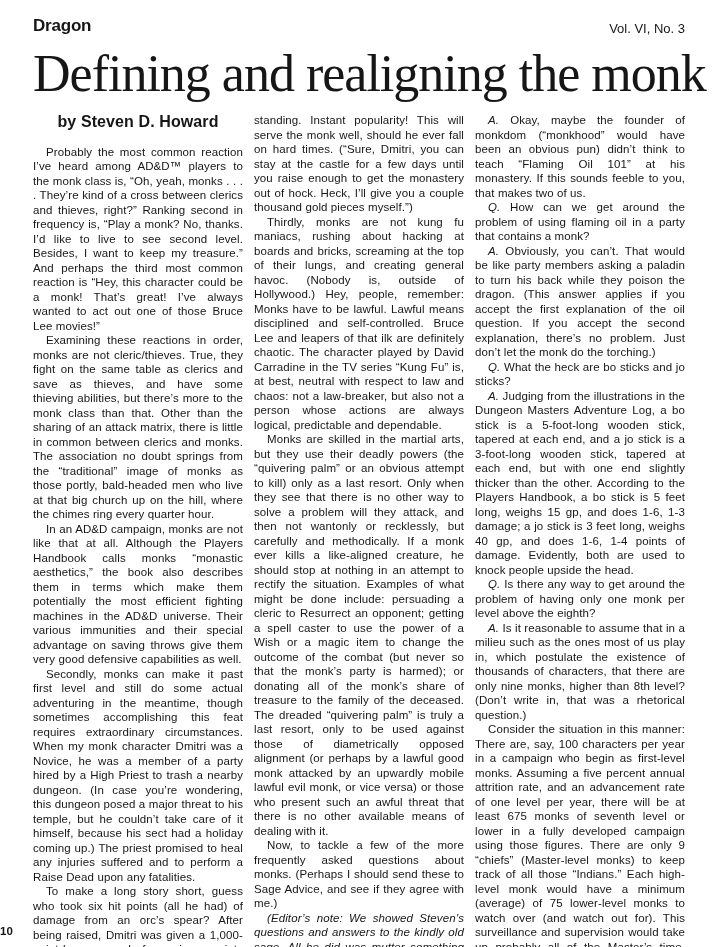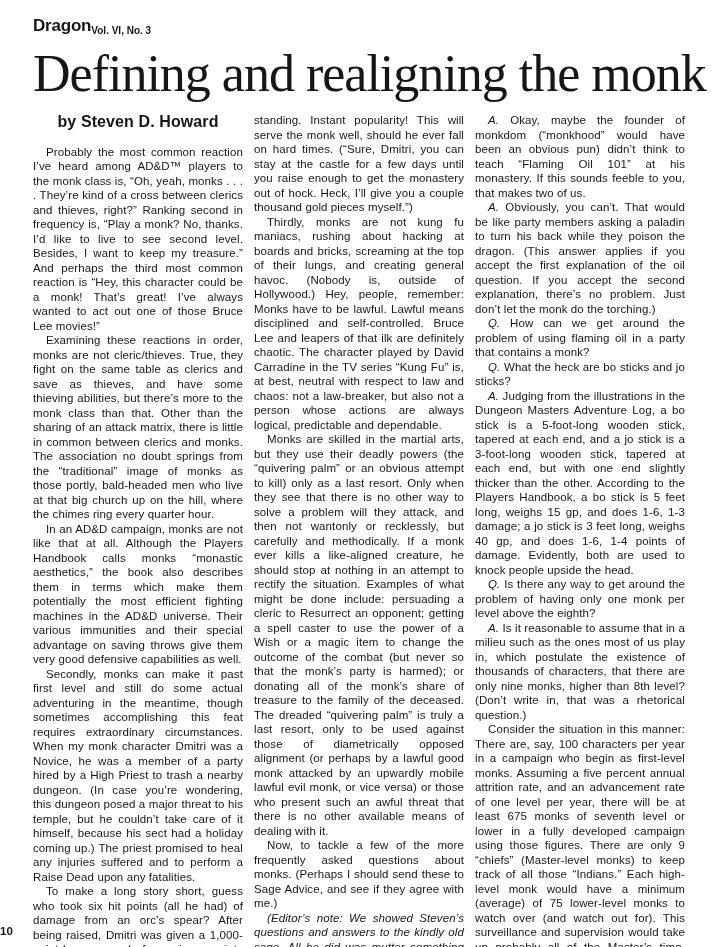--- a/index.html
+++ b/index.html
@@ -10,24 +10,25 @@
     background: #ffffff;
     color: #161616;
     font-family: "Liberation Sans", sans-serif;
     position: relative;
     box-sizing: border-box;
     padding: 16px 33px 0 33px;
     overflow: hidden;
   }
   .page-header {
     display: flex;
+    justify-content: space-between;
     align-items: flex-end;
   }
   .magazine-name { font-size: 17px; font-weight: bold; letter-spacing: -0.2px; }
-  .issue-label { font-size: 10px; font-weight: bold; }
+  .issue-label { font-size: 13px; font-weight: normal; }
   .article-title {
     font-family: Liberation Serif, serif;
     font-weight: 500;
     font-size: 52px;
     text-align: center;
     margin: 8px 0 10px 0;
     letter-spacing: -1px;
     white-space: nowrap;
   }
   .columns {
@@ -84,22 +85,22 @@
       </div>
     <div class="col">
         <p class="para">standing. Instant popularity! This will serve the monk well, should he ever fall on hard times. (“Sure, Dmitri, you can stay at the castle for a few days until you raise enough to get the monastery out of hock. Heck, I’ll give you a couple thousand gold pieces myself.”)</p>
         <p class="para indent">Thirdly, monks are not kung fu maniacs, rushing about hacking at boards and bricks, screaming at the top of their lungs, and creating general havoc. (Nobody is, outside of Hollywood.) Hey, people, remember: Monks have to be lawful. Lawful means disciplined and self-controlled. Bruce Lee and leapers of that ilk are definitely chaotic. The character played by David Carradine in the TV series “Kung Fu” is, at best, neutral with respect to law and chaos: not a law-breaker, but also not a person whose actions are always logical, predictable and dependable.</p>
         <p class="para indent">Monks are skilled in the martial arts, but they use their deadly powers (the “quivering palm” or an obvious attempt to kill) only as a last resort. Only when they see that there is no other way to solve a problem will they attack, and then not wantonly or recklessly, but carefully and methodically. If a monk ever kills a like-aligned creature, he should stop at nothing in an attempt to rectify the situation. Examples of what might be done include: persuading a cleric to Resurrect an opponent; getting a spell caster to use the power of a Wish or a magic item to change the outcome of the combat (but never so that the monk’s party is harmed); or donating all of the monk’s share of treasure to the family of the deceased. The dreaded “quivering palm” is truly a last resort, only to be used against those of diametrically opposed alignment (or perhaps by a lawful good monk attacked by an upwardly mobile lawful evil monk, or vice versa) or those who present such an awful threat that there is no other available means of dealing with it.</p>
         <p class="para indent">Now, to tackle a few of the more frequently asked questions about monks. (Perhaps I should send these to Sage Advice, and see if they agree with me.)</p>
         <p class="para indent italic">(Editor’s note: We showed Steven’s questions and answers to the kindly old sage. All he did was mutter something about “whippersnappers” trying to do his job, and then he threw his quill across the room...),</p>
       </div>
     <div class="col">
         <p class="para indent"><span class="qa-prefix">A. </span>Okay, maybe the founder of monkdom (“monkhood” would have been an obvious pun) didn’t think to teach “Flaming Oil 101” at his monastery. If this sounds feeble to you, that makes two of us.</p>
+        <p class="para indent"><span class="qa-prefix">Q. </span>How can we get around the problem of using flaming oil in a party that contains a monk?</p>
         <p class="para indent"><span class="qa-prefix">A. </span>Obviously, you can’t. That would be like party members asking a paladin to turn his back while they poison the dragon. (This answer applies if you accept the first explanation of the oil question. If you accept the second explanation, there’s no problem. Just don’t let the monk do the torching.)</p>
-        <p class="para indent"><span class="qa-prefix">Q. </span>How can we get around the problem of using flaming oil in a party that contains a monk?</p>
         <p class="para indent"><span class="qa-prefix">Q. </span>What the heck are bo sticks and jo sticks?</p>
         <p class="para indent"><span class="qa-prefix">A. </span>Judging from the illustrations in the Dungeon Masters Adventure Log, a bo stick is a 5-foot-long wooden stick, tapered at each end, and a jo stick is a 3-foot-long wooden stick, tapered at each end, but with one end slightly thicker than the other. According to the Players Handbook, a bo stick is 5 feet long, weighs 15 gp, and does 1-6, 1-3 damage; a jo stick is 3 feet long, weighs 40 gp, and does 1-6, 1-4 points of damage. Evidently, both are used to knock people upside the head.</p>
         <p class="para indent"><span class="qa-prefix">Q. </span>Is there any way to get around the problem of having only one monk per level above the eighth?</p>
         <p class="para indent"><span class="qa-prefix">A. </span>Is it reasonable to assume that in a milieu such as the ones most of us play in, which postulate the existence of thousands of characters, that there are only nine monks, higher than 8th level? (Don’t write in, that was a rhetorical question.)</p>
         <p class="para indent">Consider the situation in this manner: There are, say, 100 characters per year in a campaign who begin as first-level monks. Assuming a five percent annual attrition rate, and an advancement rate of one level per year, there will be at least 675 monks of seventh level or lower in a fully developed campaign using those figures. There are only 9 “chiefs” (Master-level monks) to keep track of all those “Indians.” Each high-level monk would have a minimum (average) of 75 lower-level monks to watch over (and watch out for). This surveillance and supervision would take up probably all of the Master’s time, leaving him no time for adventuring. This is a shame, because high-level monks are just coming into their own as adventurers when they have to stop and keep track of a bunch of green kids. And suppose there is a two percent annual recruiting rate? But enough of this; you know the problem. I’m supposed to supply an answer. (Note that I said “an,” not “the.”)</p>
       </div>
   </div>
 
   <div class="page-footer">10</div>
 

